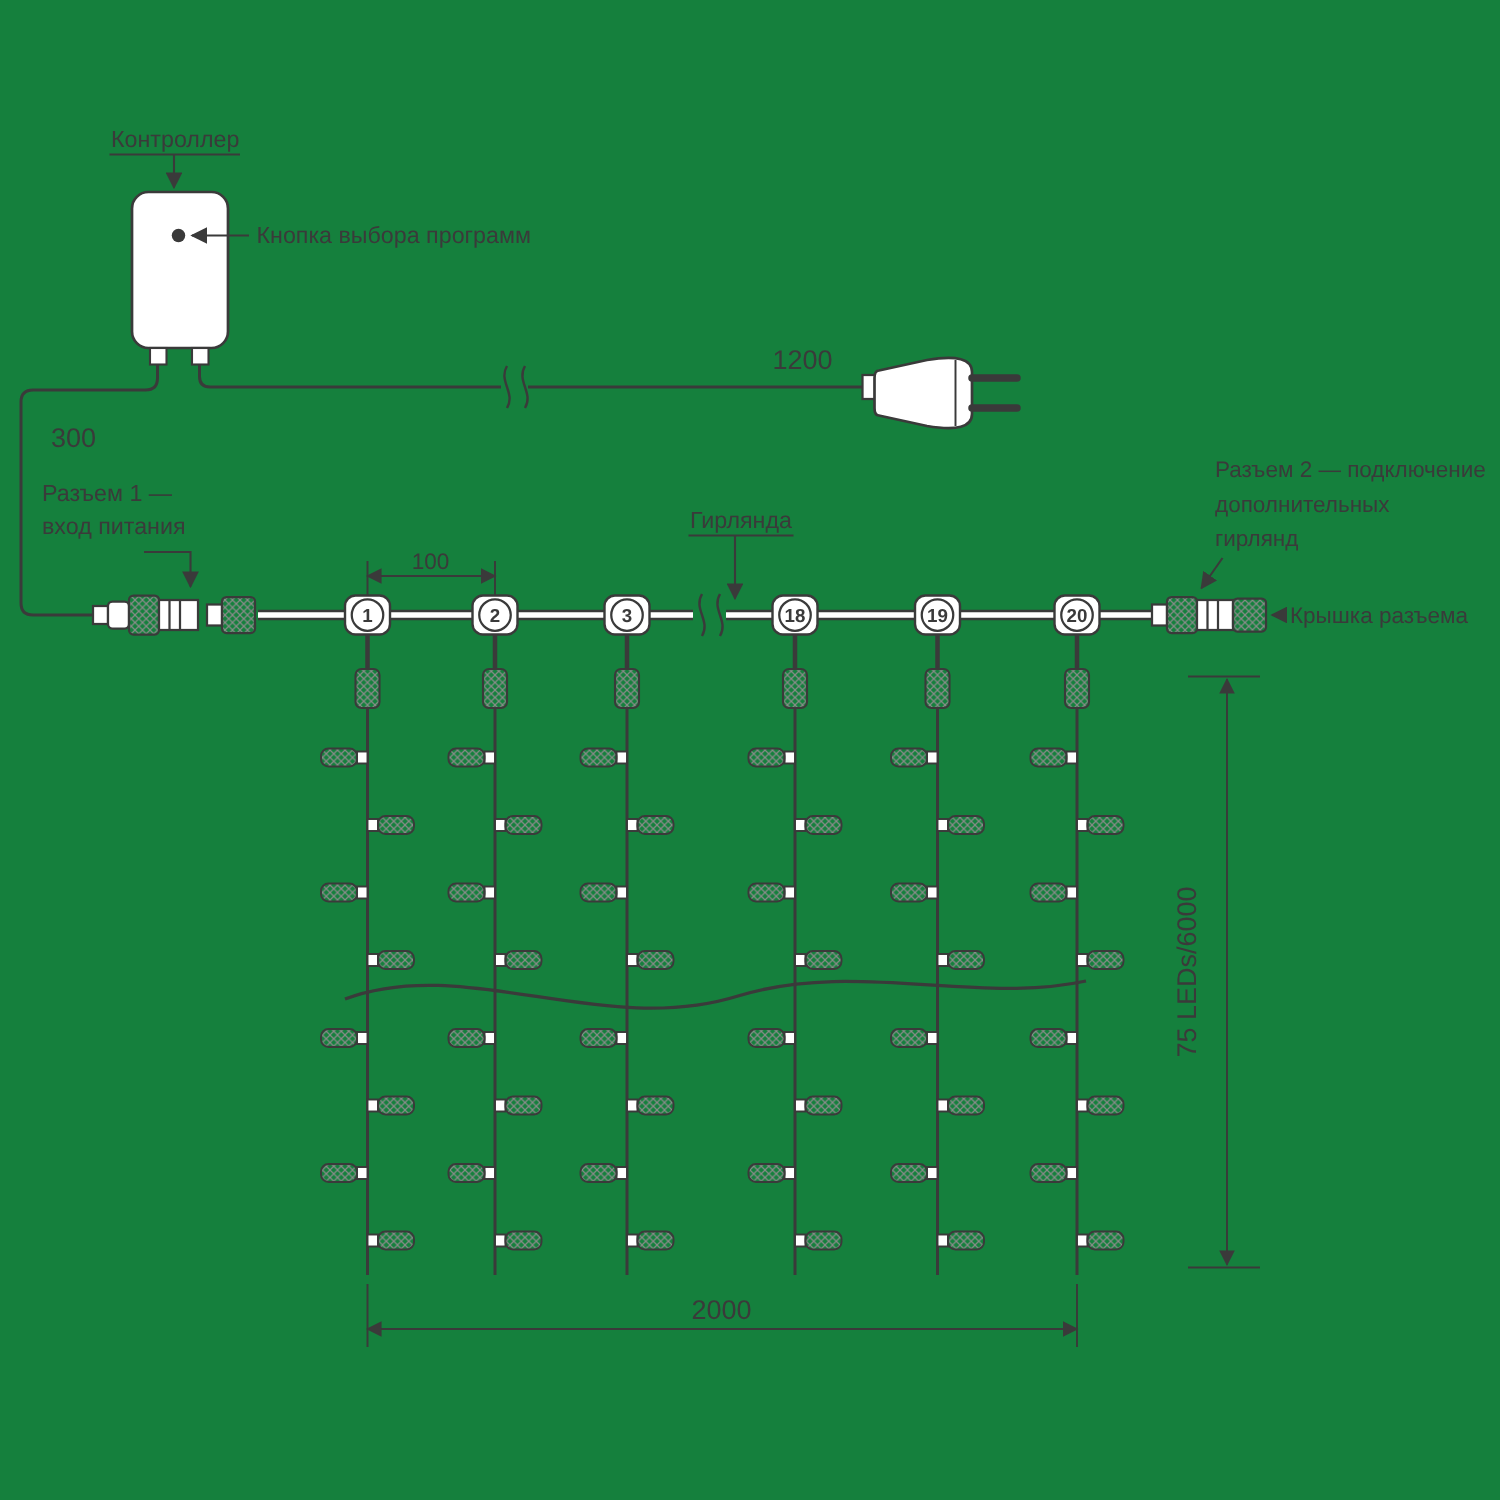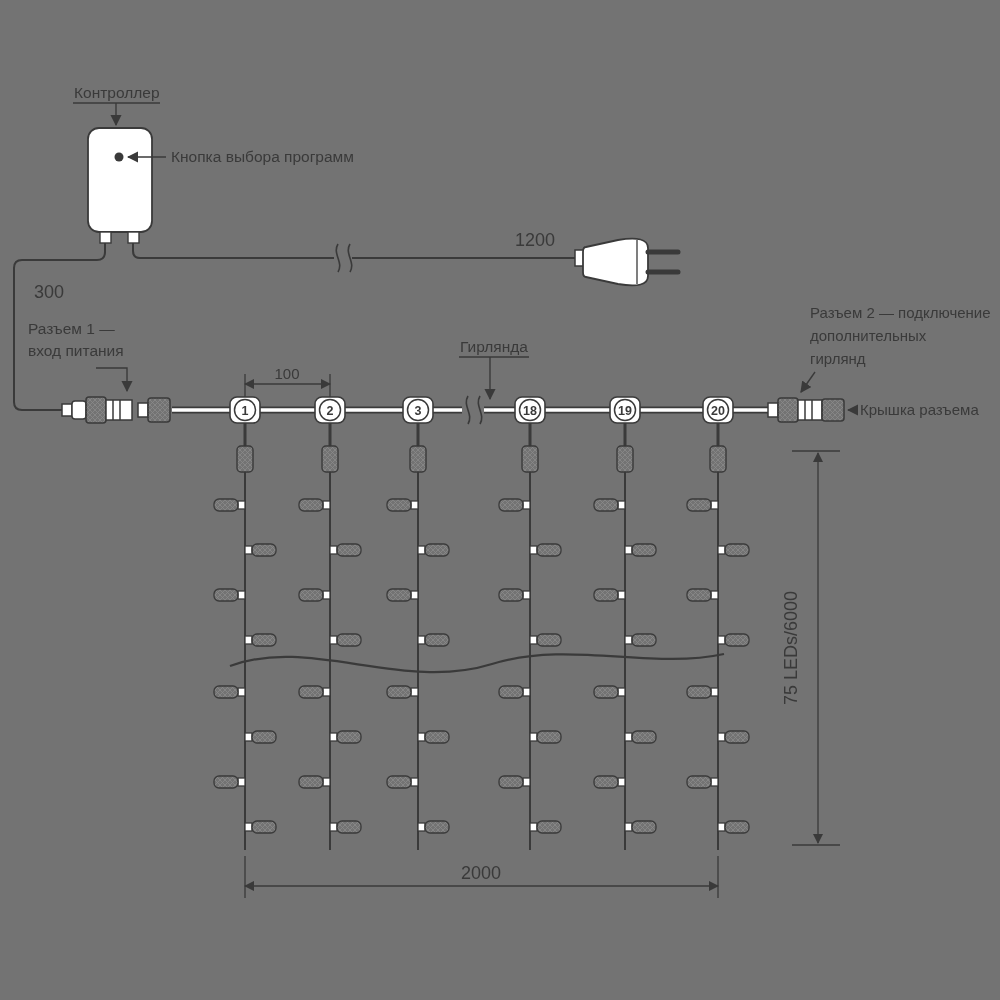--- a/index.html
+++ b/index.html
@@ -1,16 +1,16 @@
 <!DOCTYPE html>
 <html><head>
 <meta charset="utf-8">
 <style>
   html, body { margin: 0; padding: 0; background: #ffffff; }
-  .stage { width: 1000px; height: 1000px; position: relative; background: #737373; overflow: hidden; }
+  .stage { width: 1000px; height: 1000px; position: relative; background: #15803d; overflow: hidden; }
   svg { display: block; }
   text { font-family: "Liberation Sans", sans-serif; fill: #3a3a3a; }
   .lbl { font-size: 15.5px; }
   .dim { font-size: 18px; }
   .mid { font-size: 15px; }
   .num { font-size: 12.5px; font-weight: bold; }
 </style>
 </head>
 <body>
 

